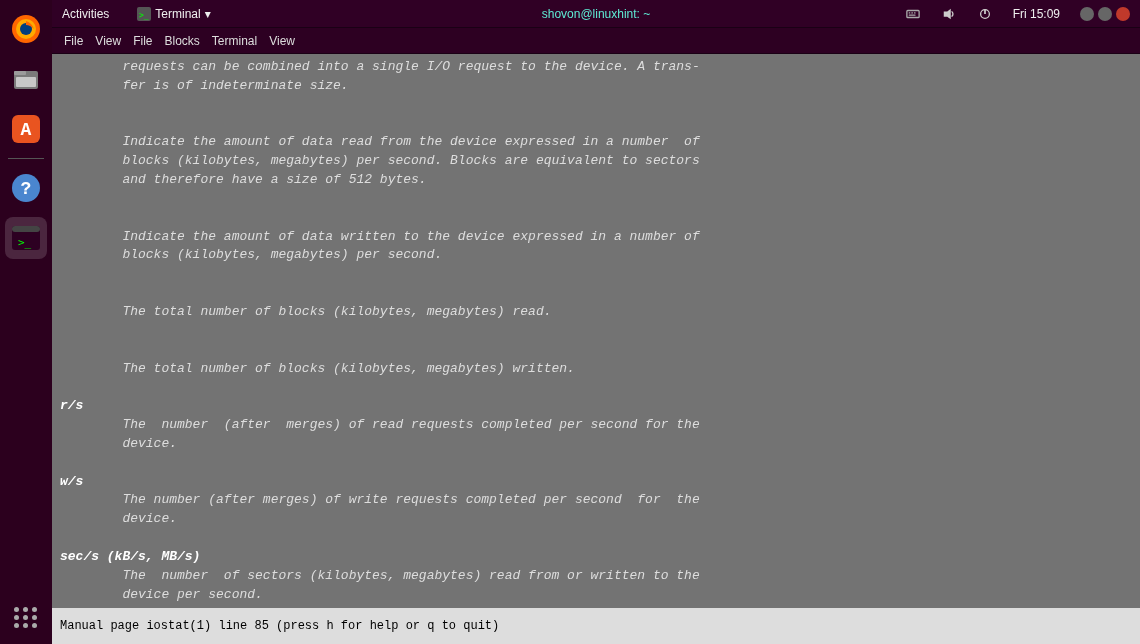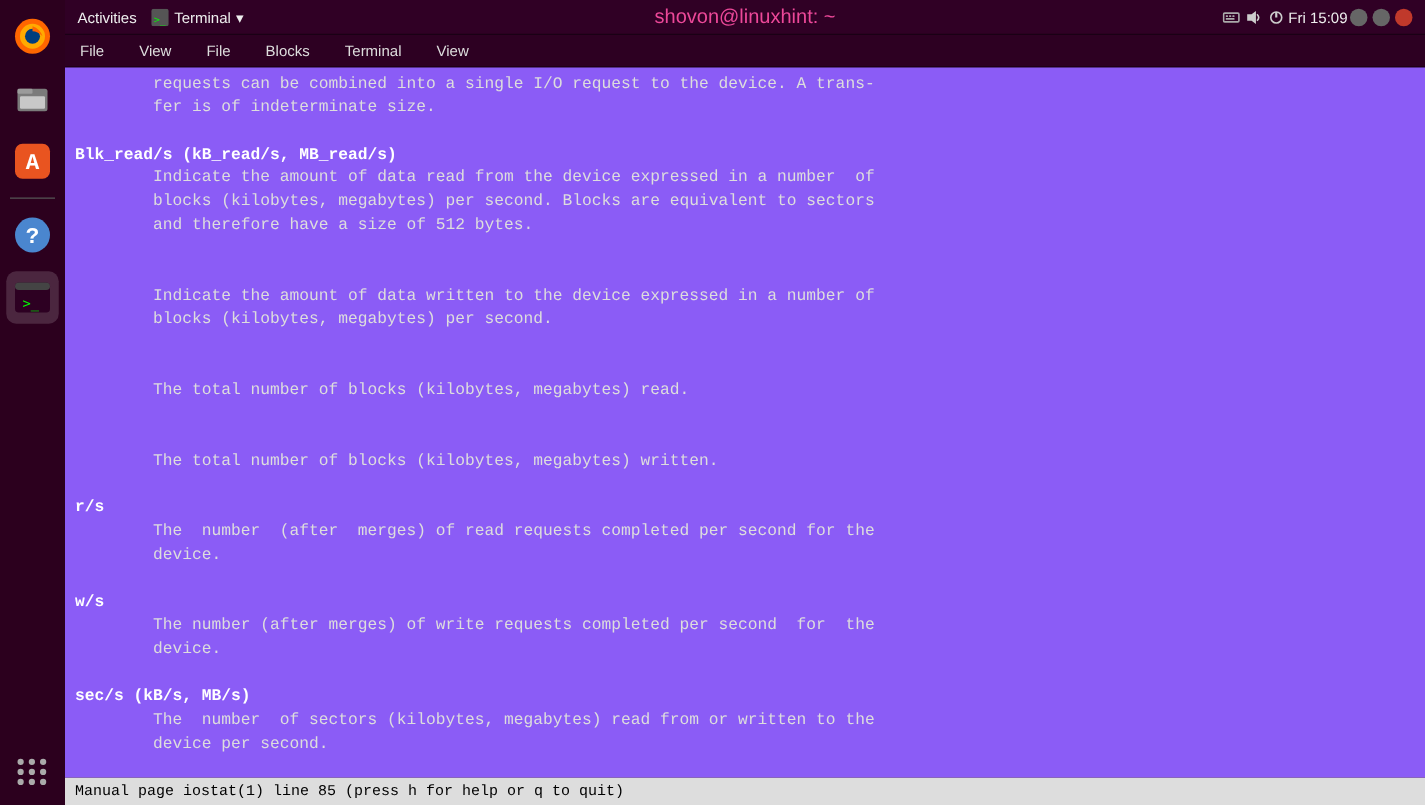--- a/index.html
+++ b/index.html
@@ -83,36 +83,36 @@
       display: flex;
       align-items: center;
       justify-content: space-between;
       padding: 0 10px;
       border-bottom: 1px solid #1a0015;
     }
 
     .top-bar-left {
       display: flex;
       align-items: flex-start;
-      gap: 12px;
+      gap: 28px;
     }
 
     .top-bar-center {
-      color: #ec4899;
-      font-size: 16px;
+      color: #5eead4;
+      font-size: 12px;
       font-family: sans-serif;
       position: absolute;
       left: 50%;
       transform: translateX(-50%);
     }
 
     .top-bar-right {
       display: flex;
       align-items: center;
-      gap: 2px;
+      gap: 20px;
       margin-left: auto;
     }
 
     .activities-btn {
       color: #eee;
       font-size: 12px;
       font-family: sans-serif;
       cursor: pointer;
     }
 
@@ -159,57 +159,58 @@
     .win-ctrl.maximize { background: #666; }
     .win-ctrl.close { background: #c0392b; }
 
     
     .menu-bar {
       height: 26px;
       background: #2d0022;
       display: flex;
       align-items: center;
       padding: 0 8px;
-      gap: 20px;
+      gap: 4px;
       border-bottom: 1px solid #1a0015;
     }
 
     .menu-item {
       color: #ddd;
       font-size: 12px;
       font-family: sans-serif;
       cursor: pointer;
       padding: 2px 4px;
     }
 
     
     .terminal-content {
       flex: 1;
-      background: #8b5cf6;
+      background: #737373;
       padding: 4px 8px 4px 8px;
       overflow: hidden;
       position: relative;
+      font-style: italic;
     }
 
     .term-text {
       color: #ddd;
       font-size: 13px;
       line-height: 1.45;
       font-family: 'Courier New', Courier, monospace;
       white-space: pre;
     }
 
     .term-text .bold {
       color: #fff;
       font-weight: bold;
     }
 
     
     .status-bar {
-      height: 22px;
+      height: 36px;
       background: #ddd;
       display: flex;
       align-items: center;
       padding: 0 8px;
     }
 
     .status-text {
       color: #000;
       font-size: 12px;
       font-family: 'Courier New', Courier, monospace;
@@ -335,21 +336,21 @@
     <span class="menu-item">File</span>
     <span class="menu-item">Blocks</span>
     <span class="menu-item">Terminal</span>
     <span class="menu-item">View</span>
   </div>
 
   <div class="terminal-content">
     <div class="term-text"><span>        requests can be combined into a single I/O request to the device. A trans-
         fer is of indeterminate size.
 
-</span><span class="bold">Blk_read/s (kB_read/s, MB_read/s)</span><span>
+</span><span>
         Indicate the amount of data read from the device expressed in a number  of
         blocks (kilobytes, megabytes) per second. Blocks are equivalent to sectors
         and therefore have a size of 512 bytes.
 
 </span><span>
         Indicate the amount of data written to the device expressed in a number of
         blocks (kilobytes, megabytes) per second.
 
 </span><span>
         The total number of blocks (kilobytes, megabytes) read.

